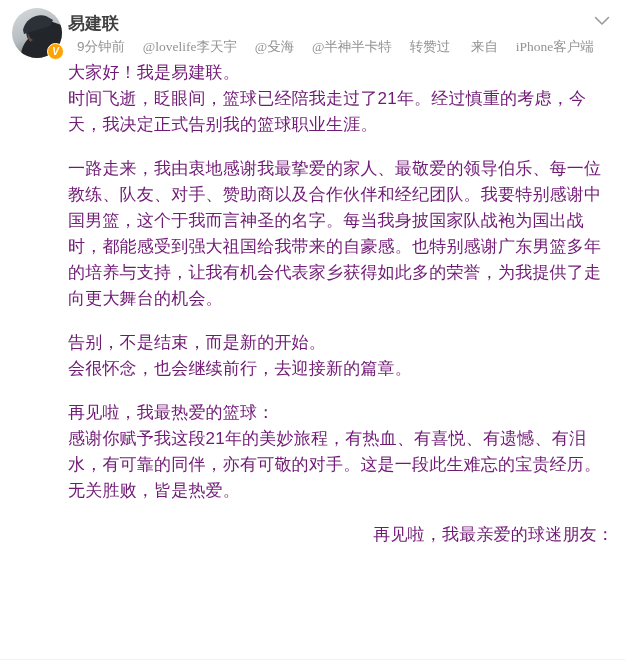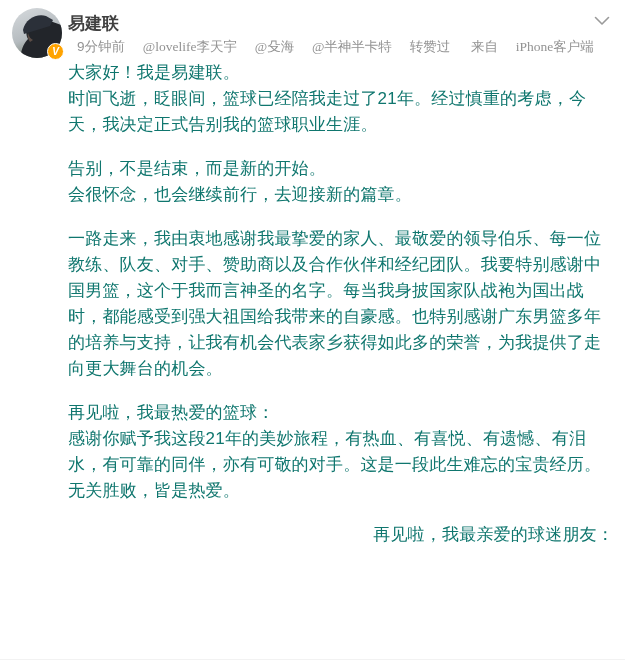--- a/index.html
+++ b/index.html
@@ -38,21 +38,21 @@
   .meta-line .mention { cursor: pointer; font-family: Liberation Serif, serif; }
   .meta-line .source-group { margin-left: 12px; }
   .menu-btn {
     position: absolute; right: 10px; top: 8px; width: 26px; height: 26px;
     background: none; border: none; cursor: pointer;
     display: flex; align-items: center; justify-content: center;
   }
   
   .content {
     position: absolute; left: 68px; top: 60px; width: 546px;
-    font-size: 17px; color: #0f766e; line-height: 26px;
+    font-size: 17px; color: #701a75; line-height: 26px;
     letter-spacing: 0.2px;
   }
   .para { margin-bottom: 18px; }
   .para:last-child { margin-bottom: 0; text-align: right; }
 </style>
 </head>
 <body>
 
 <div class="post">
 
@@ -96,26 +96,26 @@
   </button>
 
   <div class="content">
 
     <div class="para">
       <div>大家好！我是易建联。</div>
       <div>时间飞逝，眨眼间，篮球已经陪我走过了21年。经过慎重的考虑，今天，我决定正式告别我的篮球职业生涯。</div>
     </div>
 
     <div class="para">
-      <div>告别，不是结束，而是新的开始。</div>
-      <div>会很怀念，也会继续前行，去迎接新的篇章。</div>
+      <div>一路走来，我由衷地感谢我最挚爱的家人、最敬爱的领导伯乐、每一位教练、队友、对手、赞助商以及合作伙伴和经纪团队。我要特别感谢中国男篮，这个于我而言神圣的名字。每当我身披国家队战袍为国出战时，都能感受到强大祖国给我带来的自豪感。也特别感谢广东男篮多年的培养与支持，让我有机会代表家乡获得如此多的荣誉，为我提供了走向更大舞台的机会。</div>
     </div>
 
     <div class="para">
-      <div>一路走来，我由衷地感谢我最挚爱的家人、最敬爱的领导伯乐、每一位教练、队友、对手、赞助商以及合作伙伴和经纪团队。我要特别感谢中国男篮，这个于我而言神圣的名字。每当我身披国家队战袍为国出战时，都能感受到强大祖国给我带来的自豪感。也特别感谢广东男篮多年的培养与支持，让我有机会代表家乡获得如此多的荣誉，为我提供了走向更大舞台的机会。</div>
+      <div>告别，不是结束，而是新的开始。</div>
+      <div>会很怀念，也会继续前行，去迎接新的篇章。</div>
     </div>
 
     <div class="para">
       <div>再见啦，我最热爱的篮球：</div>
       <div>感谢你赋予我这段21年的美妙旅程，有热血、有喜悦、有遗憾、有泪水，有可靠的同伴，亦有可敬的对手。这是一段此生难忘的宝贵经历。</div>
       <div>无关胜败，皆是热爱。</div>
     </div>
 
     <div class="para">
       <div>再见啦，我最亲爱的球迷朋友：</div>

